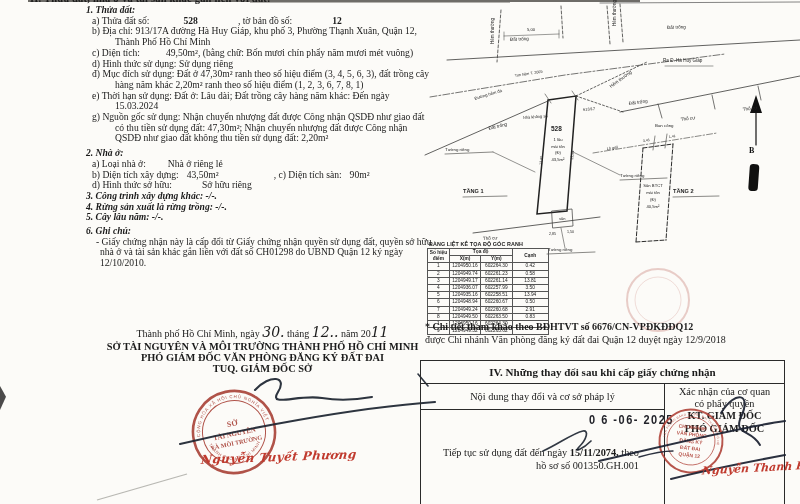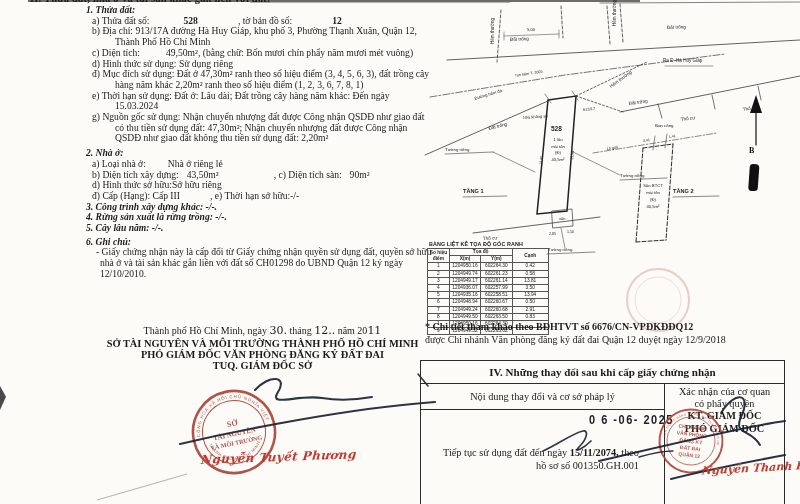--- a/index.html
+++ b/index.html
@@ -14,26 +14,26 @@
   
   .left-col{position:absolute;left:86px;top:5px;width:346px;font-size:9.6px;line-height:10.7px;}
   .left-col p{margin:0;}
   .sec{font-weight:bold;font-style:italic;}
   .ln{margin-left:6px !important;padding-left:23px;text-indent:-23px;}
   .note{margin-left:10px !important;padding-left:4px;text-indent:-4px;}
   .mt{margin-top:4px !important;}
   .mt2{margin-top:3px !important;}
   .b{font-weight:bold;}
   .g1{margin-left:26px;}  .g2{margin-left:34px;}  .g3{margin-left:40px;}
-  .g4{margin-left:8px;}   .g5{margin-left:55px;}  .g6{margin-left:0;}
+  .g4{margin-left:8px;}   .g5{margin-left:55px;}  .g6{margin-left:30px;}
   .g7{margin-left:22px;}  .g8{margin-left:30px;}
   
   .sign-left{position:absolute;left:95px;top:324px;width:335px;text-align:center;}
   .sign-left .date{font-size:10px;}
-  .hw{font-family:"DejaVu Serif",serif;font-size:11px;}
+  .hw{font-style:italic;font-family:"DejaVu Serif",serif;font-size:14px;}
   .sign-left .org{font-size:10.4px;font-weight:bold;margin-top:1px;}
   .sign-left .role{font-size:10.4px;font-weight:bold;}
   .stamp1{position:absolute;left:190px;top:388px;width:88px;height:88px;transform:rotate(-12deg);opacity:.88;}
   .sig1{position:absolute;left:170px;top:372px;width:280px;height:100px;}
   .name1{position:absolute;left:201px;top:450px;font-family:"DejaVu Serif",serif;font-style:italic;font-weight:bold;
          font-size:12px;color:#c03a2e;transform:rotate(-2deg) skewX(-8deg);letter-spacing:.4px;white-space:nowrap;}
   .penstroke{position:absolute;left:92px;top:470px;width:100px;height:34px;}
   
   .map{position:absolute;left:415px;top:0;width:385px;height:360px;}
   
@@ -84,21 +84,20 @@
     <p class="ln"><span>c) Diện tích:</span><span class="g1">49,50m²,</span> <span>(bằng chữ: Bốn mươi chín phẩy năm mươi mét vuông)</span></p>
     <p class="ln">d) Hình thức sử dụng: Sử dụng riêng</p>
     <p class="ln">đ) Mục đích sử dụng: Đất ở 47,30m² ranh theo số hiệu điểm (3, 4, 5, 6, 3), đất trồng cây hàng năm khác 2,20m² ranh theo số hiệu điểm (1, 2, 3, 6, 7, 8, 1)</p>
     <p class="ln">e) Thời hạn sử dụng: Đất ở: Lâu dài; Đất trồng cây hàng năm khác: Đến ngày 15.03.2024</p>
     <p class="ln">g) Nguồn gốc sử dụng: Nhận chuyển nhượng đất được Công nhận QSDĐ như giao đất có thu tiền sử dụng đất: 47,30m²; Nhận chuyển nhượng đất được Công nhận QSDĐ như giao đất không thu tiền sử dụng đất: 2,20m²</p>
 
     <p class="sec mt">2. Nhà ở:</p>
     <p class="ln"><span>a) Loại nhà ở:</span><span class="g7">Nhà ở riêng lẻ</span></p>
     <p class="ln"><span>b) Diện tích xây dựng:</span><span class="g4">43,50m²</span><span class="g5">, c) Diện tích sàn:</span><span class="g4">90m²</span></p>
     <p class="ln"><span>d) Hình thức sở hữu:</span><span class="g6">Sở hữu riêng</span></p>
-    <p class="ln"><span>đ) Cấp (Hạng): Cấp III</span><span class="g8">, e) Thời hạn sở hữu:</span><span class="g6">-/-</span></p>
 
     <p class="sec">3. Công trình xây dựng khác: -/-.</p>
     <p class="sec">4. Rừng sản xuất là rừng trồng: -/-.</p>
     <p class="sec">5. Cây lâu năm: -/-.</p>
     <p class="sec mt2">6. Ghi chú:</p>
     <p class="note">- Giấy chứng nhận này là cấp đổi từ Giấy chứng nhận quyền sử dụng đất, quyền sở hữu nhà ở và tài sản khác gắn liền với đất số CH01298 do UBND Quận 12 ký ngày 12/10/2010.</p>
   </div>
 
   <div class="sign-left">
     <div class="date">

